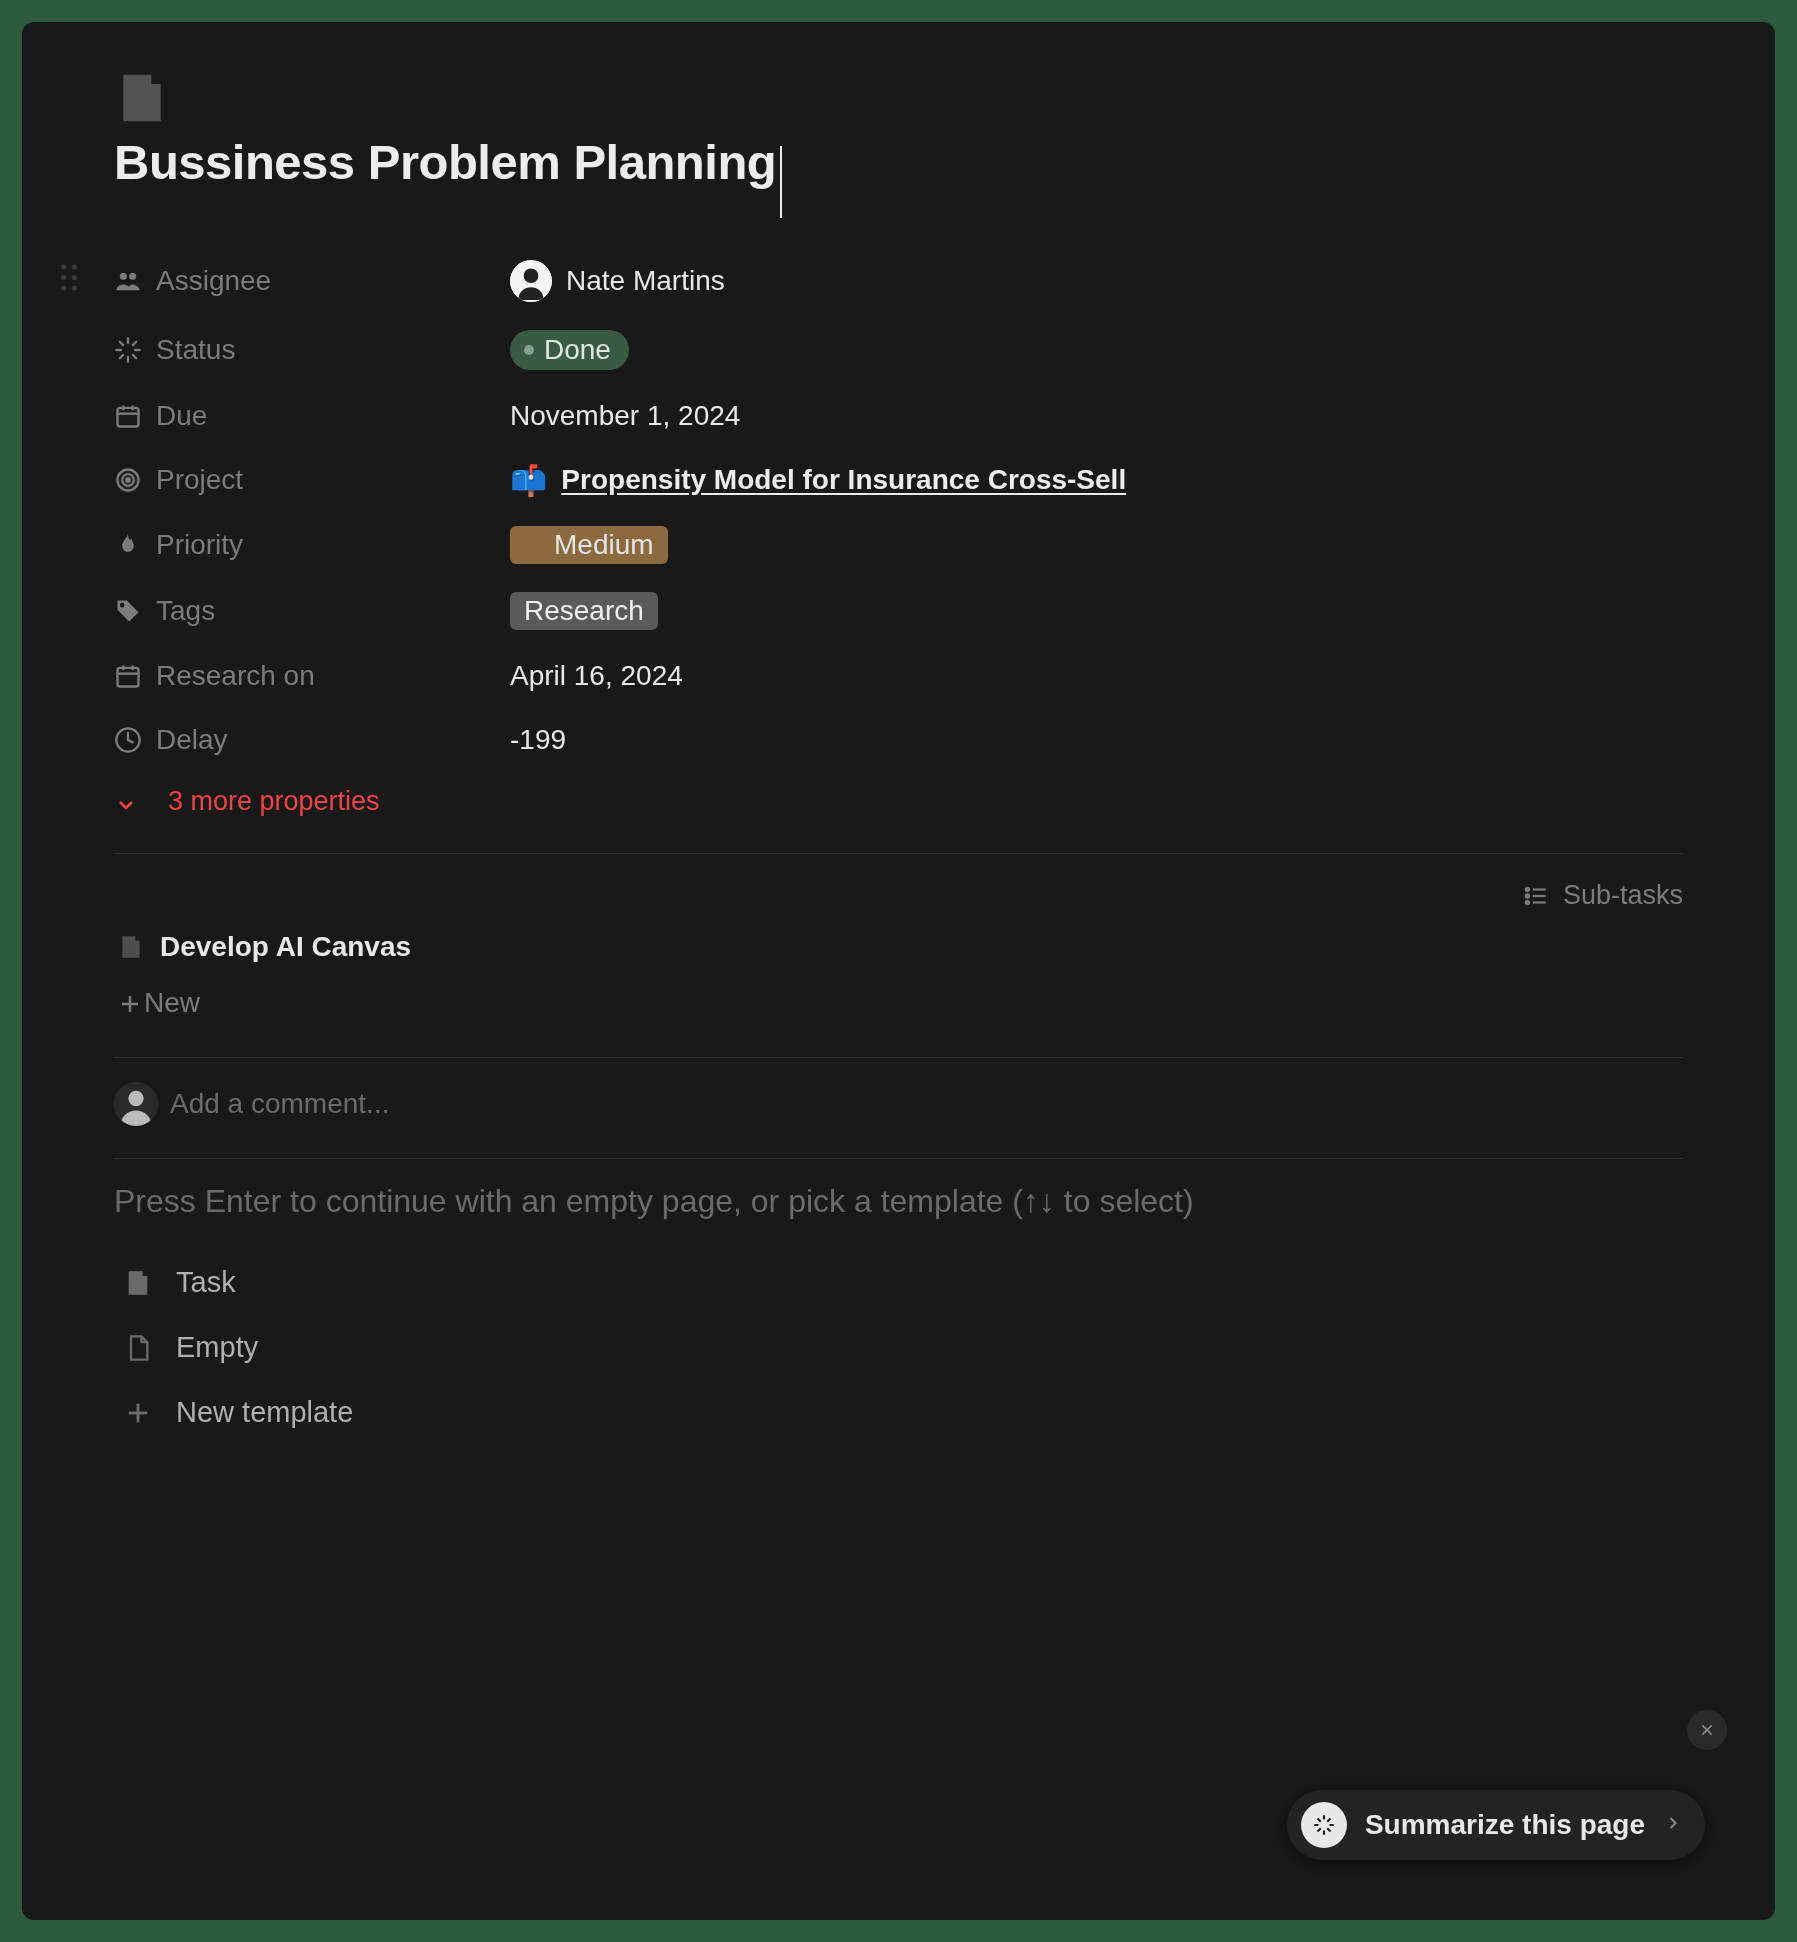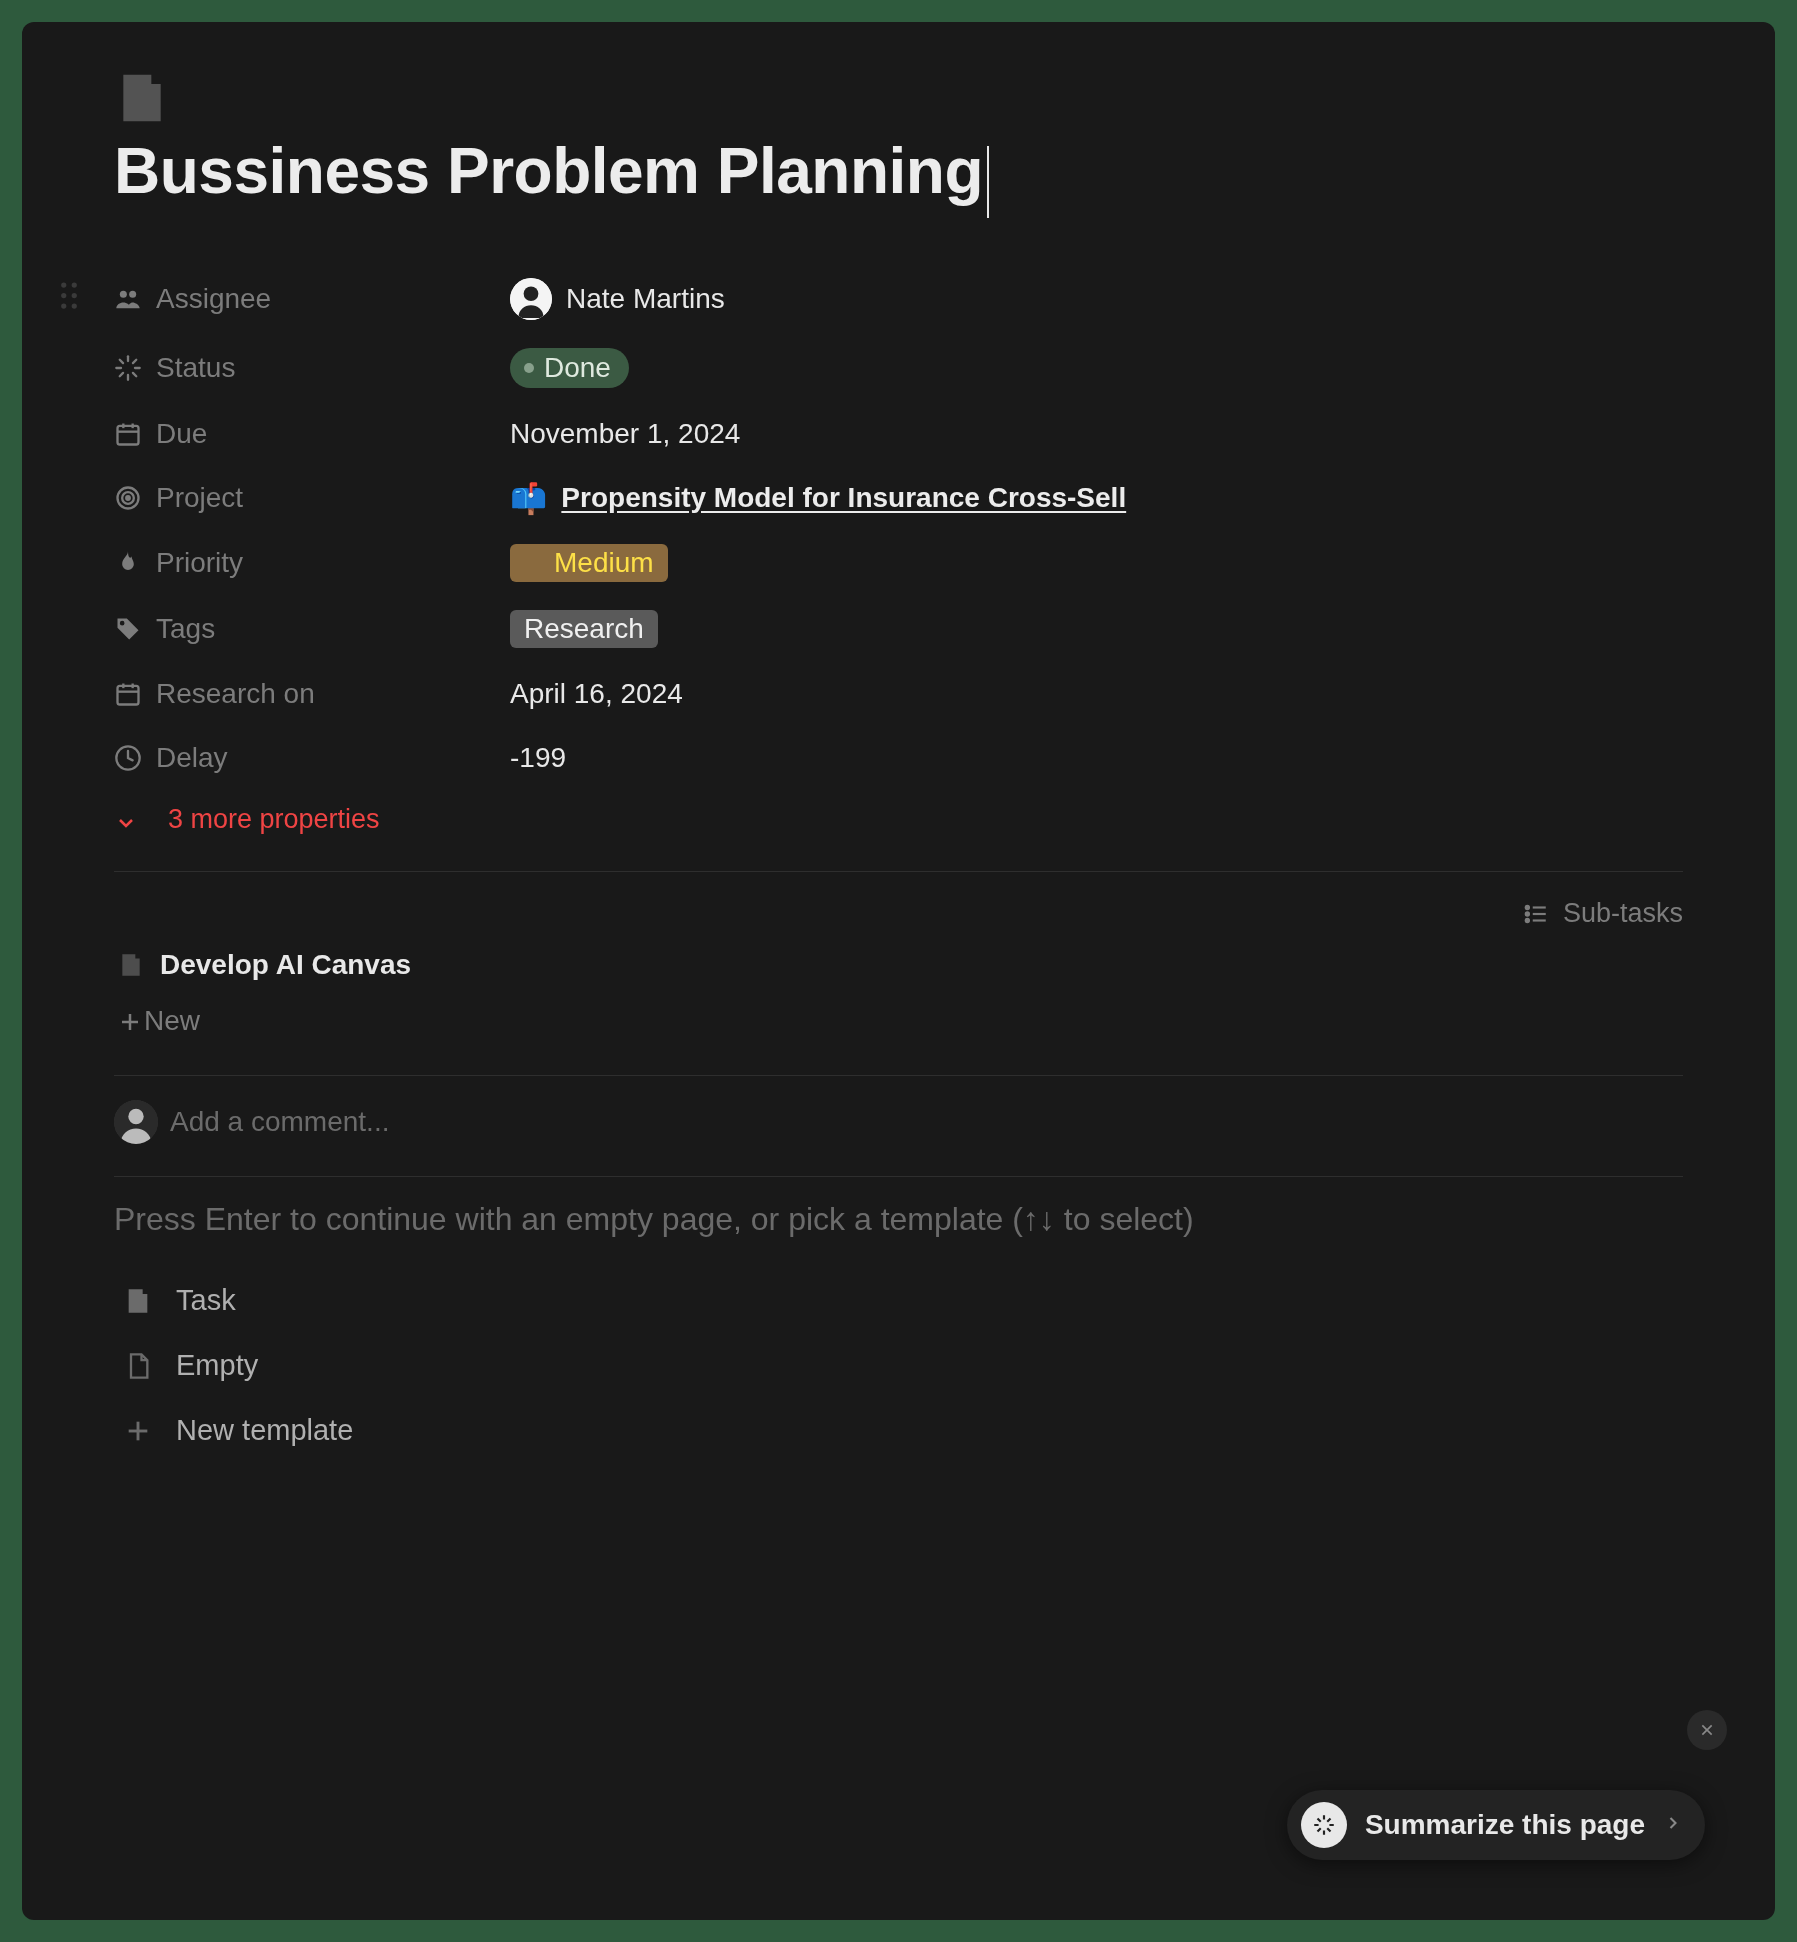--- a/index.html
+++ b/index.html
@@ -21,21 +21,21 @@
     border-radius: 12px;
     padding: 48px 92px 40px 92px;
   }
   .page-icon {
     width: 56px;
     height: 56px;
     margin-bottom: 8px;
     color: #5a5a5a;
   }
   .page-title {
-    font-size: 64px;
+    font-size: 49px;
     font-weight: 700;
     color: #ececec;
     letter-spacing: -0.5px;
     margin-bottom: 56px;
     position: relative;
     display: inline-block;
   }
   .page-title::after {
     content: "";
     position: absolute;
@@ -100,21 +100,21 @@
     text-decoration: underline;
     text-underline-offset: 4px;
     font-weight: 600;
     color: #ececec;
   }
   .tag-pill {
     padding: 3px 14px;
     border-radius: 6px;
     font-size: 28px;
   }
-  .tag-medium { background: #8a6a3e; color: #fde047; padding-left: 44px; }
+  .tag-medium { background: #8a6a3e; color: #e5e5e5; padding-left: 44px; }
   .tag-research { background: #5a5a5a; color: #f0f0f0; }
   .more-props {
     display:flex; align-items:flex-end; gap:30px;
     color:#ef4444; font-size:27px; padding:14px 0 28px 0;
   }
   .hr { border:none; border-top:1px solid #2e2e2e; margin: 8px 0 0 0; }
   .section-label {
     display:flex; align-items:center; gap:14px;
     color:#7c7c7c; font-size:27px; padding:26px 0 10px 0;justify-content:flex-end;
   }

